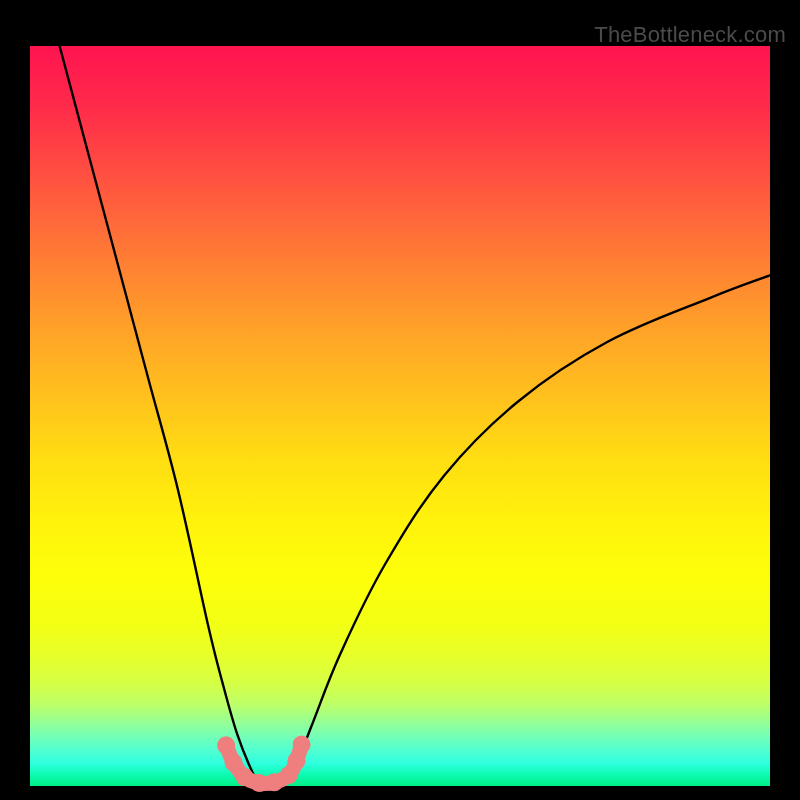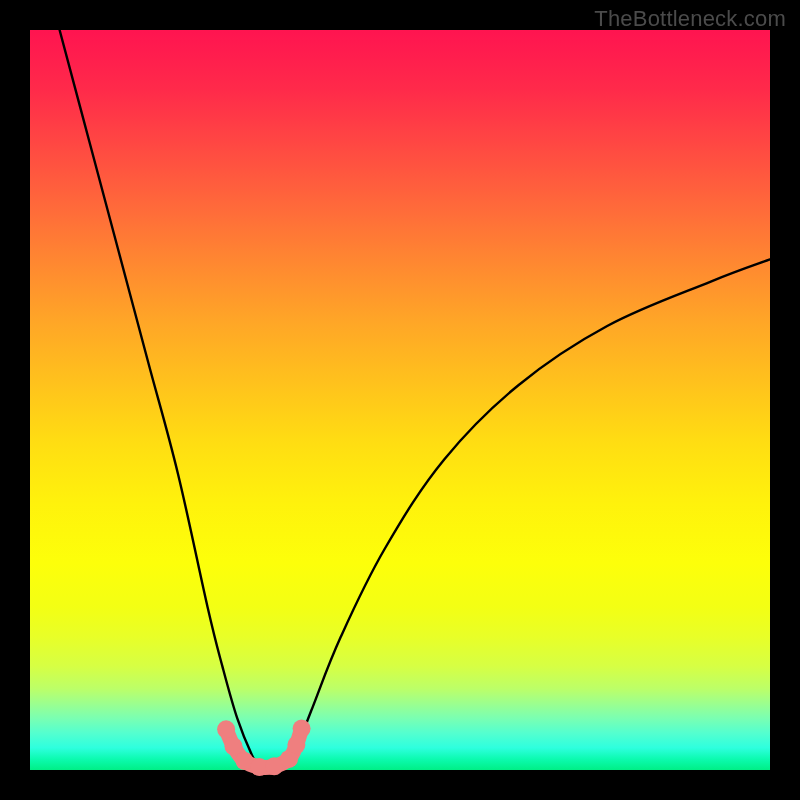--- a/index.html
+++ b/index.html
@@ -7,21 +7,21 @@
     padding: 0;
     width: 800px;
     height: 800px;
     overflow: hidden;
     background: #000;
     font-family: Arial, Helvetica, sans-serif;
   }
   .frame {
     position: absolute;
     left: 0;
-    top: 0;
+    top: 16px;
     width: 800px;
     height: 764px;
     background: #000;
   }
   .plot {
     position: absolute;
     left: 30px;
     top: 30px;
     width: 740px;
     height: 740px;

